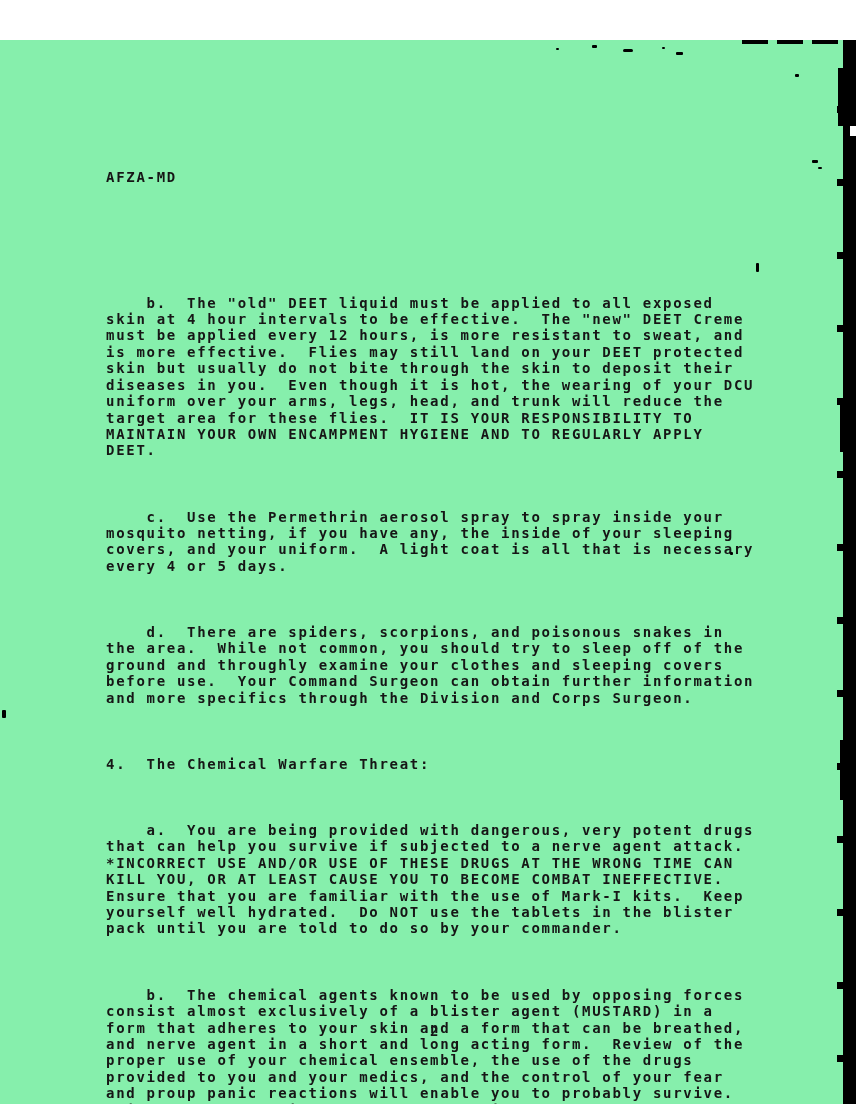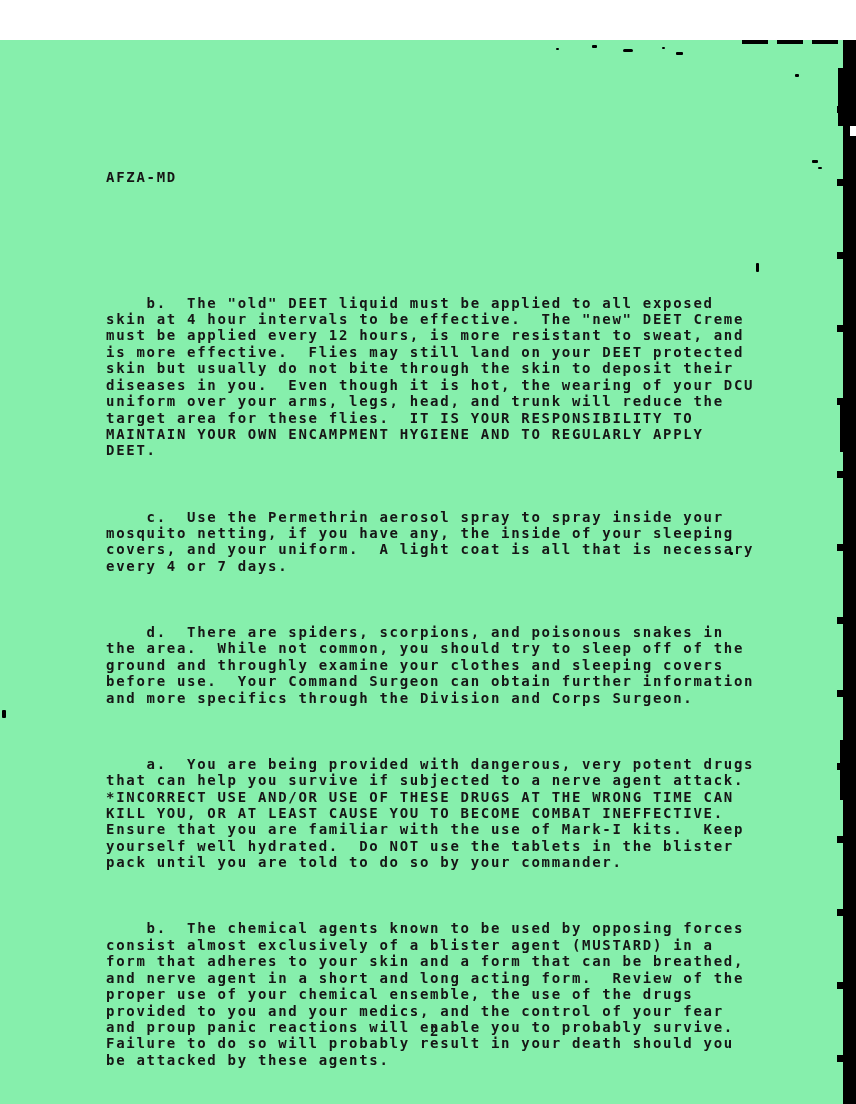--- a/index.html
+++ b/index.html
@@ -73,26 +73,27 @@
 is more effective.  Flies may still land on your DEET protected
 skin but usually do not bite through the skin to deposit their
 diseases in you.  Even though it is hot, the wearing of your DCU
 uniform over your arms, legs, head, and trunk will reduce the
 target area for these flies.  IT IS YOUR RESPONSIBILITY TO
 MAINTAIN YOUR OWN ENCAMPMENT HYGIENE AND TO REGULARLY APPLY
 DEET.</div>
     <div class="para">    c.  Use the Permethrin aerosol spray to spray inside your
 mosquito netting, if you have any, the inside of your sleeping
 covers, and your uniform.  A light coat is all that is necessary
-every 4 or 7 days.</div>
+every 4 or 5 days.</div>
     <div class="para">    d.  There are spiders, scorpions, and poisonous snakes in
 the area.  While not common, you should try to sleep off of the
 ground and throughly examine your clothes and sleeping covers
 before use.  Your Command Surgeon can obtain further information
 and more specifics through the Division and Corps Surgeon.</div>
+    <div class="para">4.  The Chemical Warfare Threat:</div>
     <div class="para">    a.  You are being provided with dangerous, very potent drugs
 that can help you survive if subjected to a nerve agent attack.
 *INCORRECT USE AND/OR USE OF THESE DRUGS AT THE WRONG TIME CAN
 KILL YOU, OR AT LEAST CAUSE YOU TO BECOME COMBAT INEFFECTIVE.
 Ensure that you are familiar with the use of Mark-I kits.  Keep
 yourself well hydrated.  Do NOT use the tablets in the blister
 pack until you are told to do so by your commander.</div>
     <div class="para">    b.  The chemical agents known to be used by opposing forces
 consist almost exclusively of a blister agent (MUSTARD) in a
 form that adheres to your skin and a form that can be breathed,

